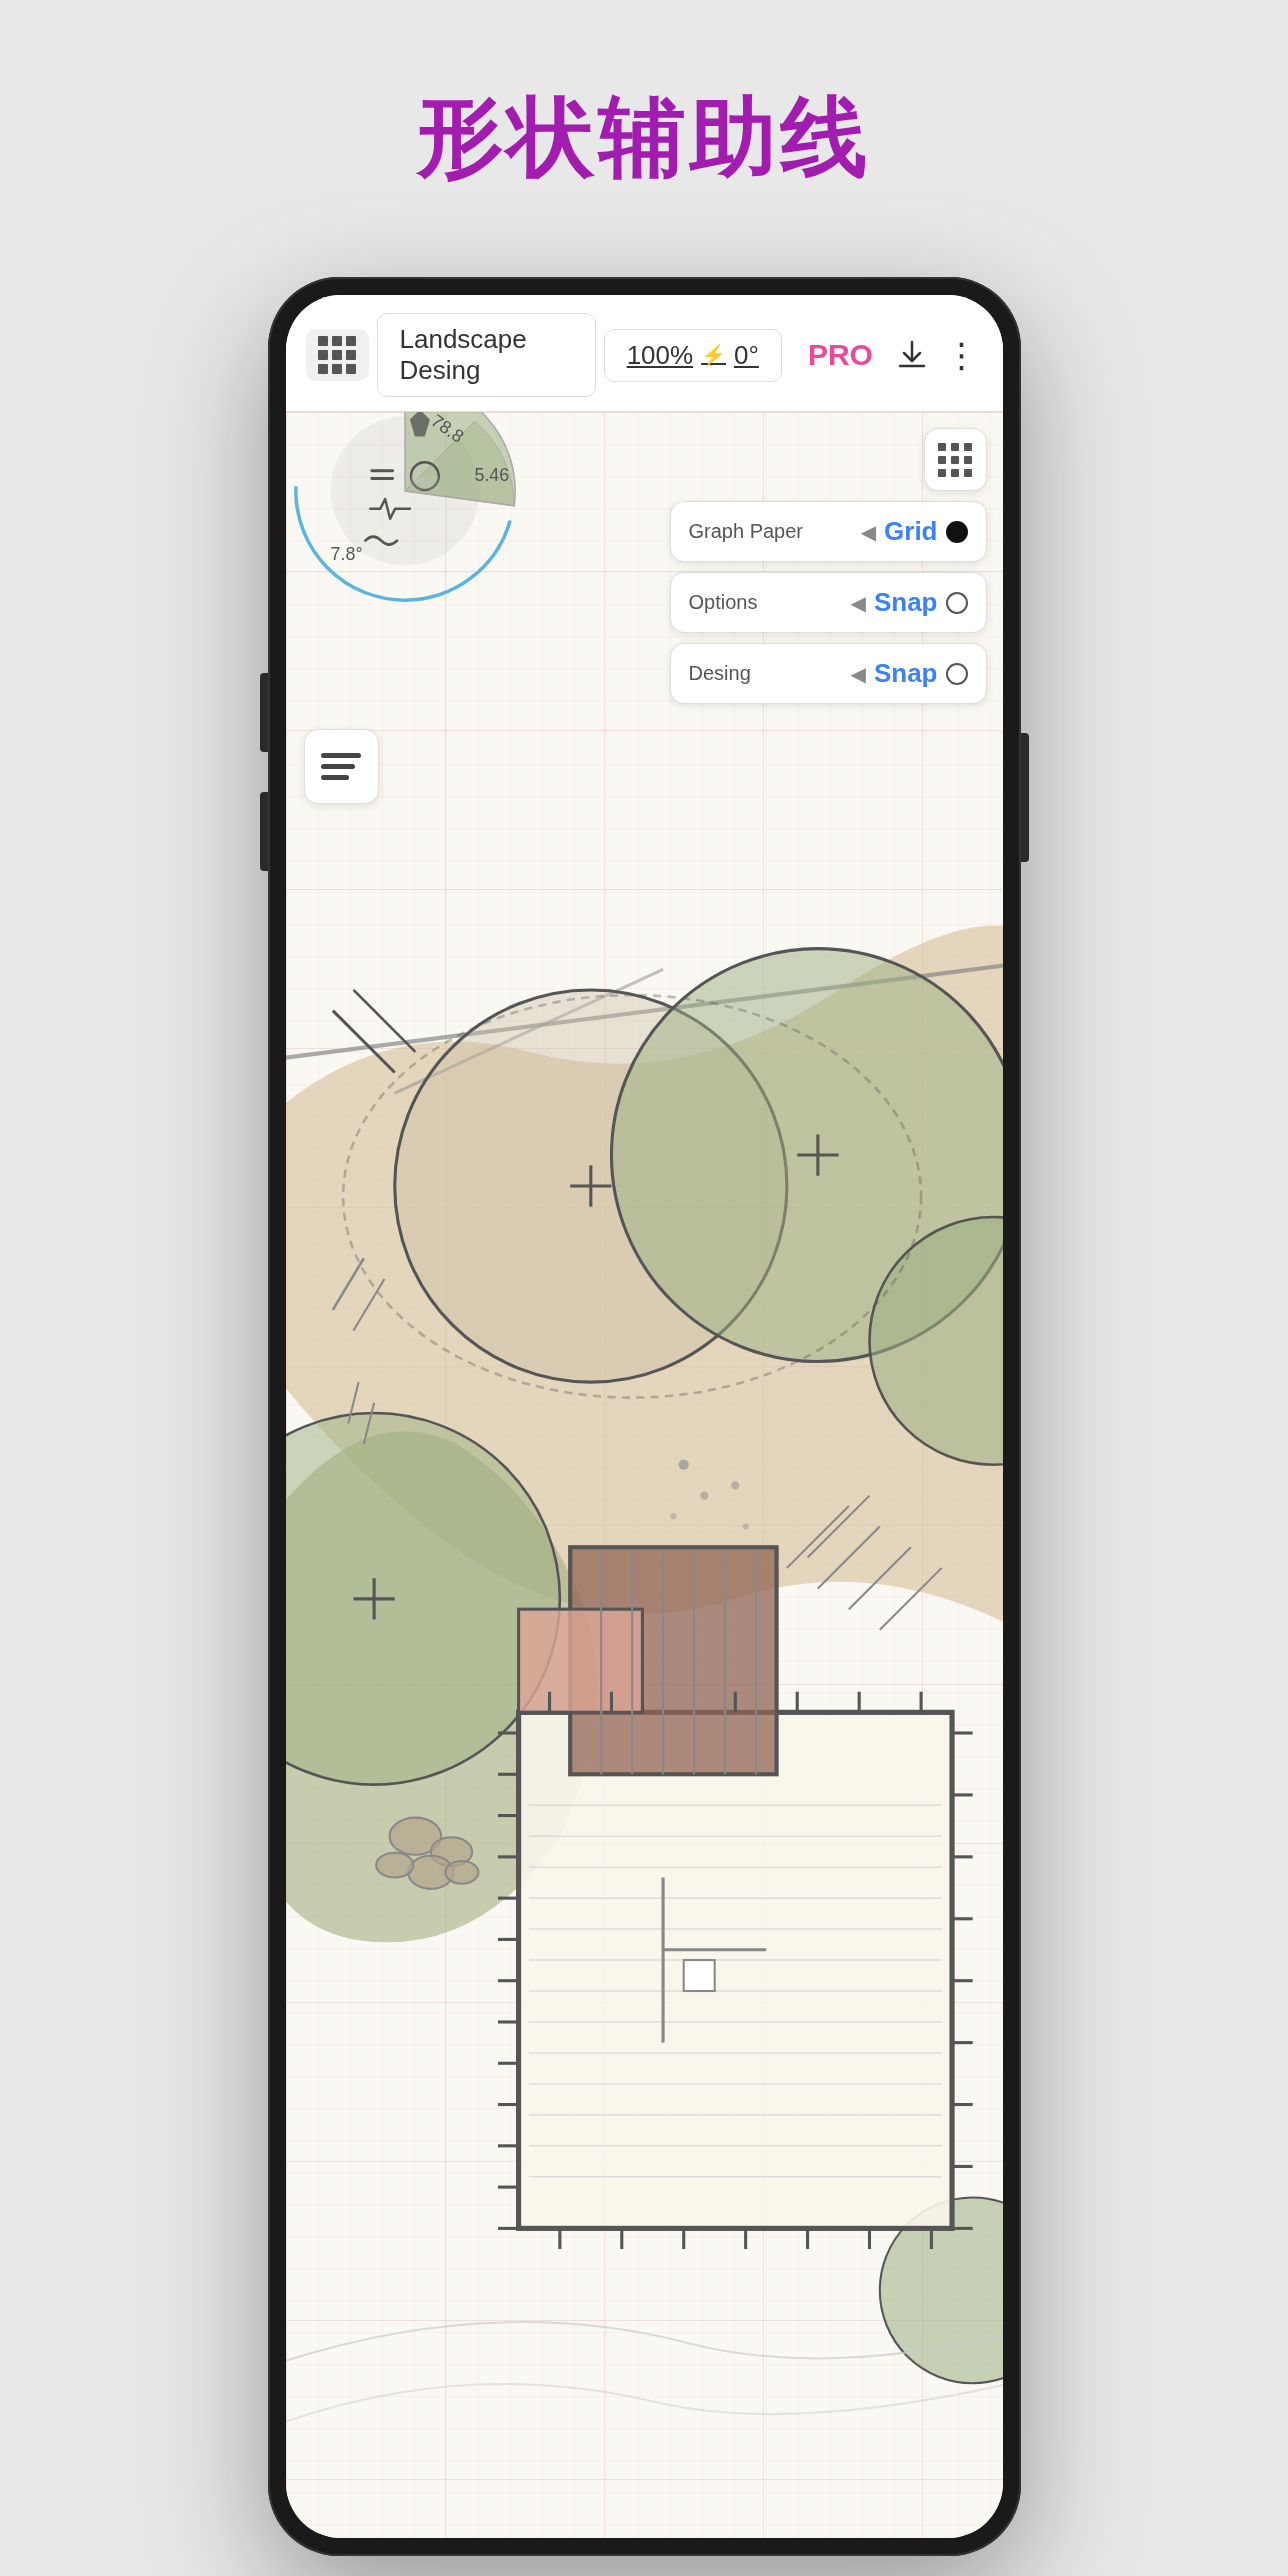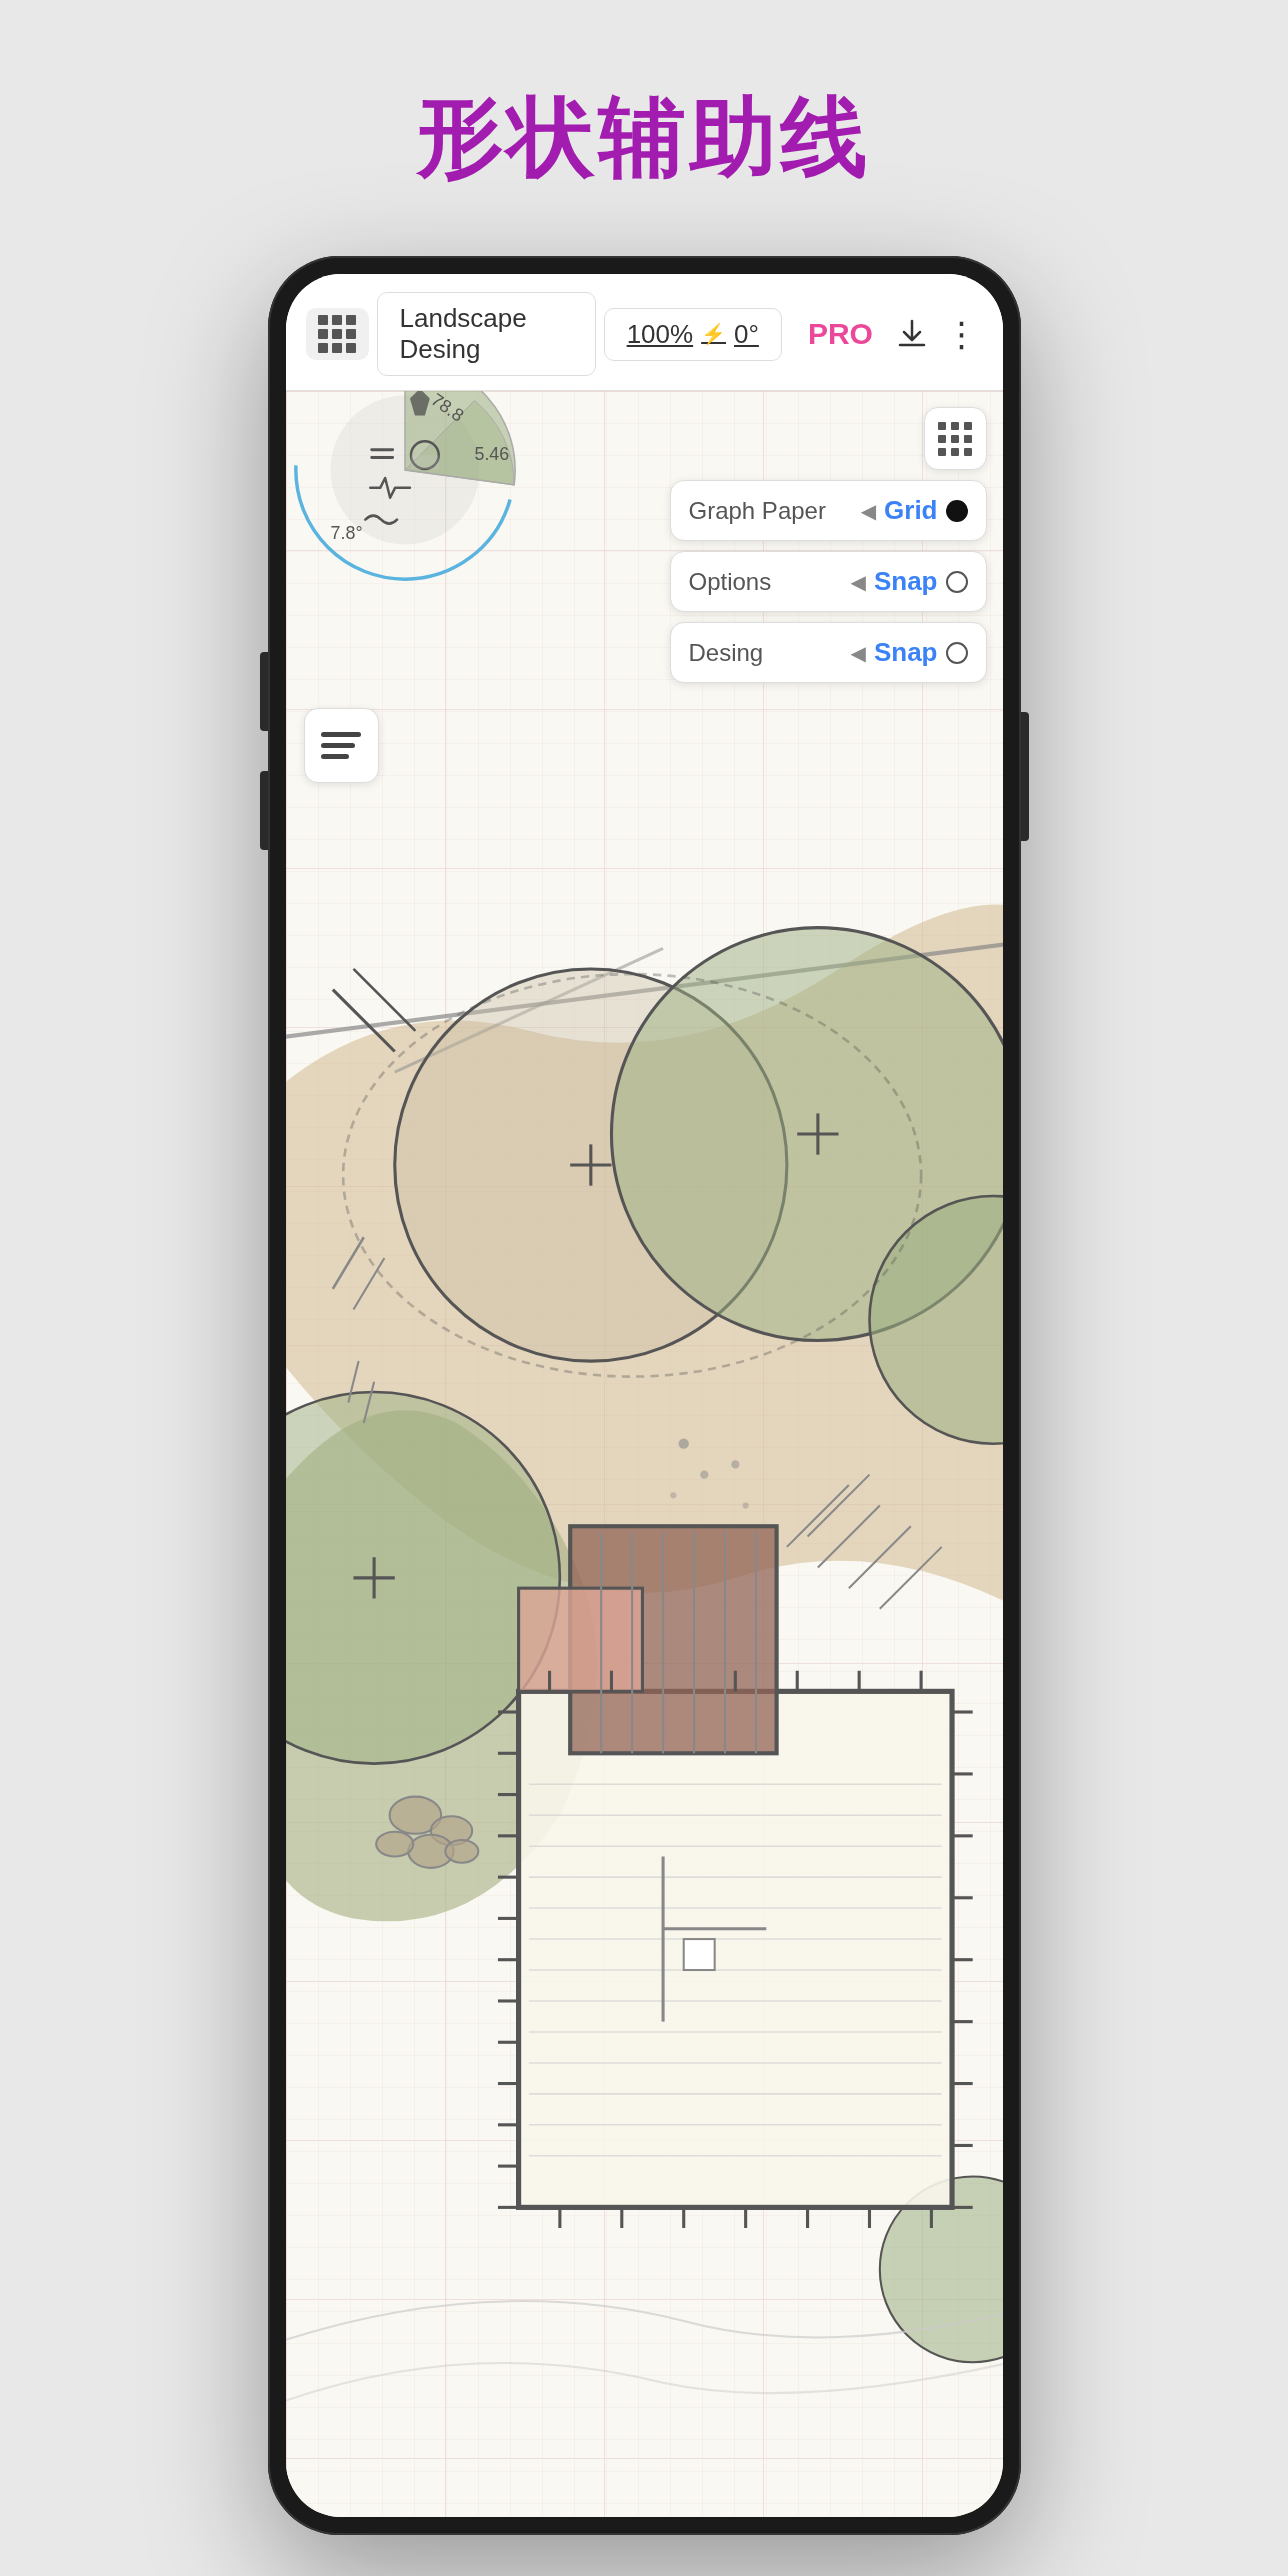--- a/index.html
+++ b/index.html
@@ -25,20 +25,21 @@
     }
 
     .phone-wrapper {
       width: 753px;
       height: 2279px;
       background: #1a1a1a;
       border-radius: 71px;
       padding: 18px;
       box-shadow: 0 40px 119px rgba(0,0,0,0.35), inset 0 0 0 2px #333;
       position: relative;
+      margin-top: 21px;
     }
 
     .phone-screen {
       width: 100%;
       height: 100%;
       background: #f5f0e8;
       border-radius: 55px;
       overflow: hidden;
       position: relative;
       display: flex;
@@ -182,21 +183,21 @@
       border: 1.5px solid #ddd;
       padding: 14px 18px;
       display: flex;
       align-items: center;
       gap: 8px;
       box-shadow: 0 2px 8px rgba(0,0,0,0.1);
       min-width: 317px;
     }
 
     .option-label {
-      font-size: 24px;
+      font-size: 20px;
       color: #555;
       flex: 1;
     }
 
     .option-arrow {
       font-size: 20px;
       color: #888;
     }
 
     .option-value {

